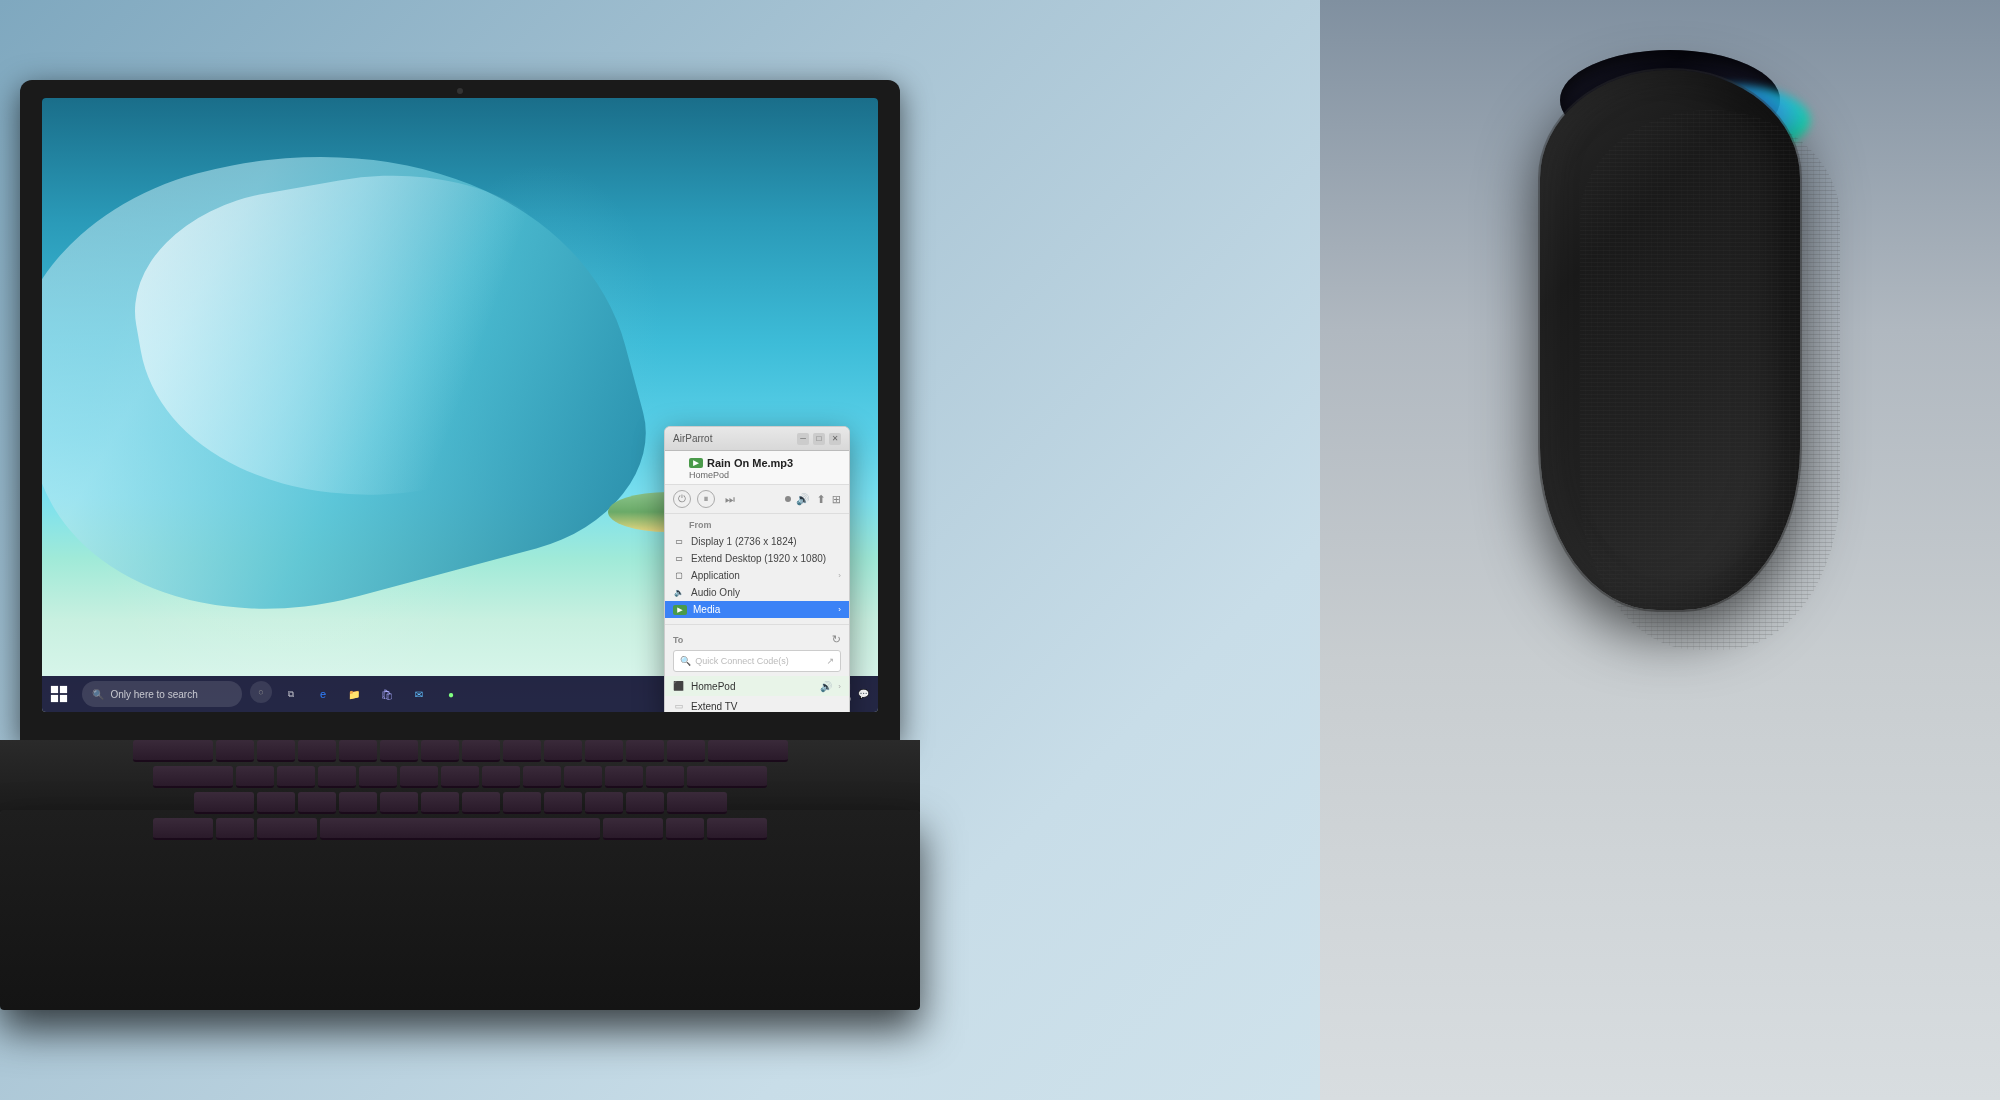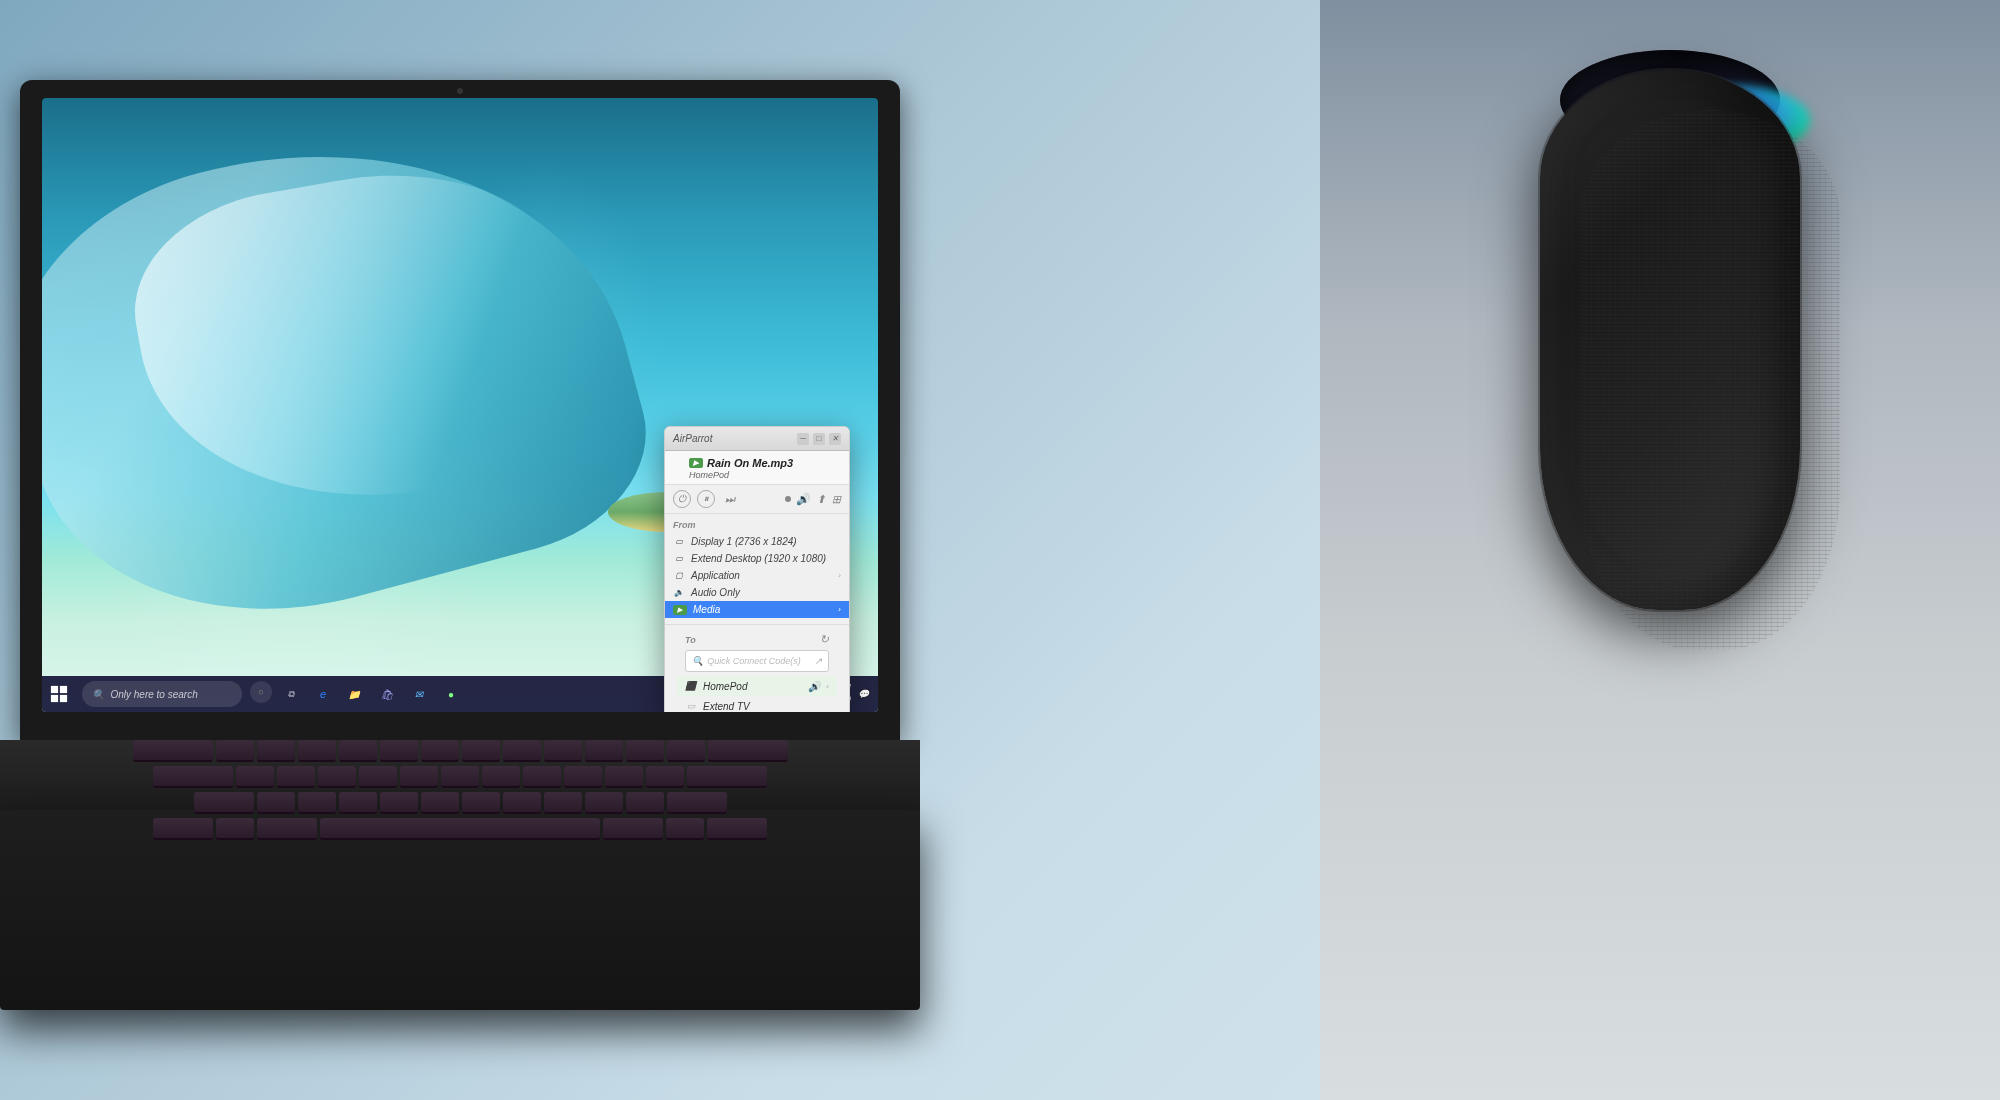--- a/index.html
+++ b/index.html
@@ -41,21 +41,20 @@
       box-shadow: 0 8px 30px rgba(0,0,0,0.6);
     }
 
     .laptop-screen {
       width: 100%;
       height: 100%;
       background: #000;
       border-radius: 4px;
       overflow: hidden;
       position: relative;
-      font-style: italic;
     }
 
     
     .screen-bg {
       position: absolute;
       inset: 0;
       background: linear-gradient(180deg, #1a6e8a 0%, #2a9ab8 20%, #3dbcd8 40%, #5ad0e8 55%, #7ae0f0 65%, #a0ead8 75%, #c8f0e0 85%, #e0f8f0 100%);
     }
 
     
@@ -395,21 +394,21 @@
       color: #888;
     }
 
     .dialog-section {
       padding: 4px 0;
     }
 
     .section-label {
       font-size: 9px;
       color: #888;
-      padding: 2px 8px 3px;
+      padding: 2px 24px 3px;
       font-weight: bold;
     }
 
     .dialog-item {
       padding: 3px 8px;
       display: flex;
       align-items: center;
       gap: 6px;
       cursor: pointer;
       font-size: 10px;
@@ -441,21 +440,21 @@
       color: white;
     }
 
     .dialog-divider {
       height: 1px;
       background: #ddd;
       margin: 2px 0;
     }
 
     .to-section {
-      padding: 4px 12px;
+      padding: 4px 0;
     }
 
     .to-header {
       display: flex;
       align-items: center;
       padding: 2px 8px 4px;
     }
 
     .to-label {
       font-size: 9px;

